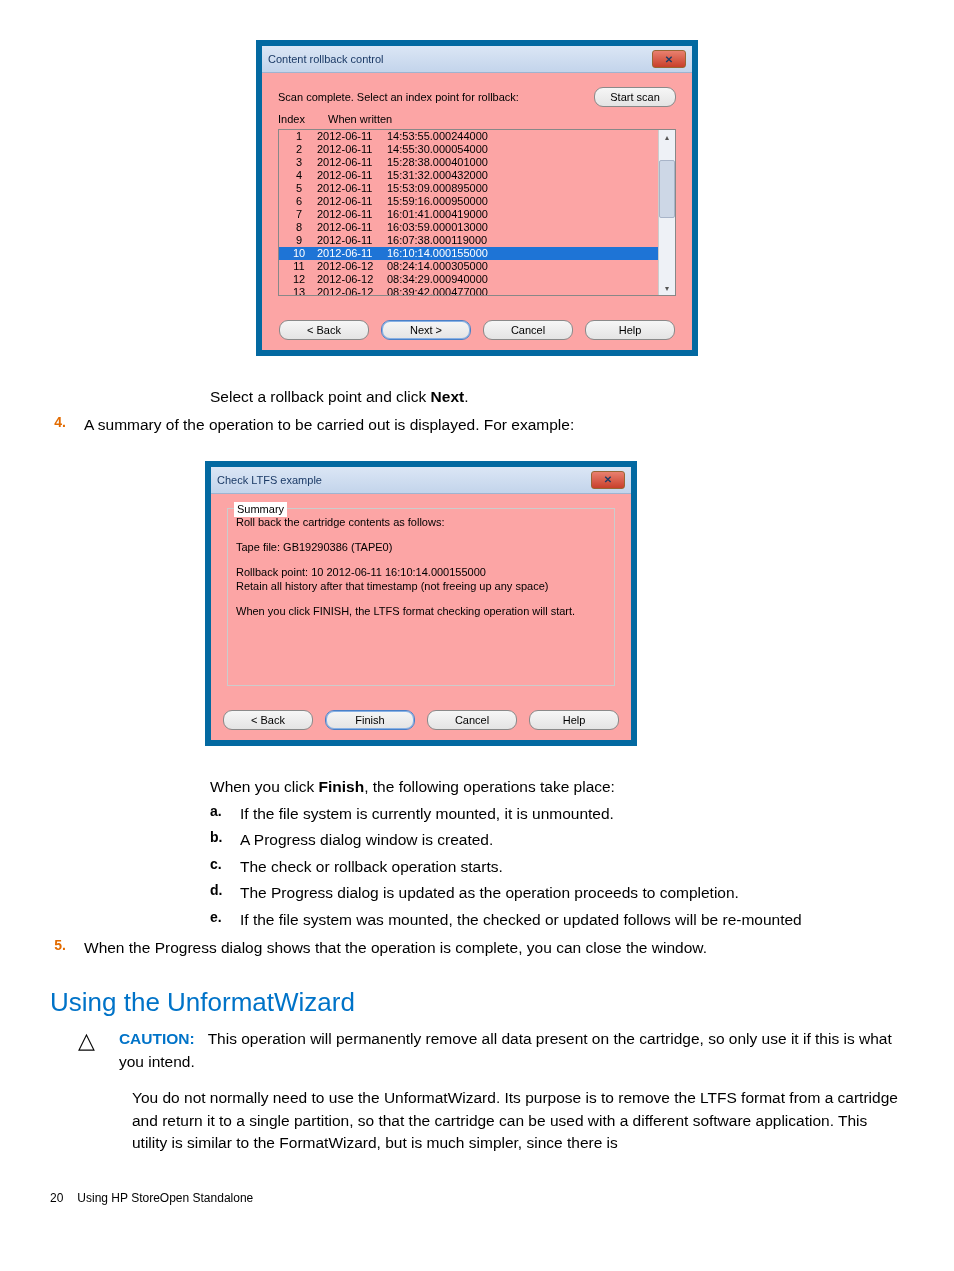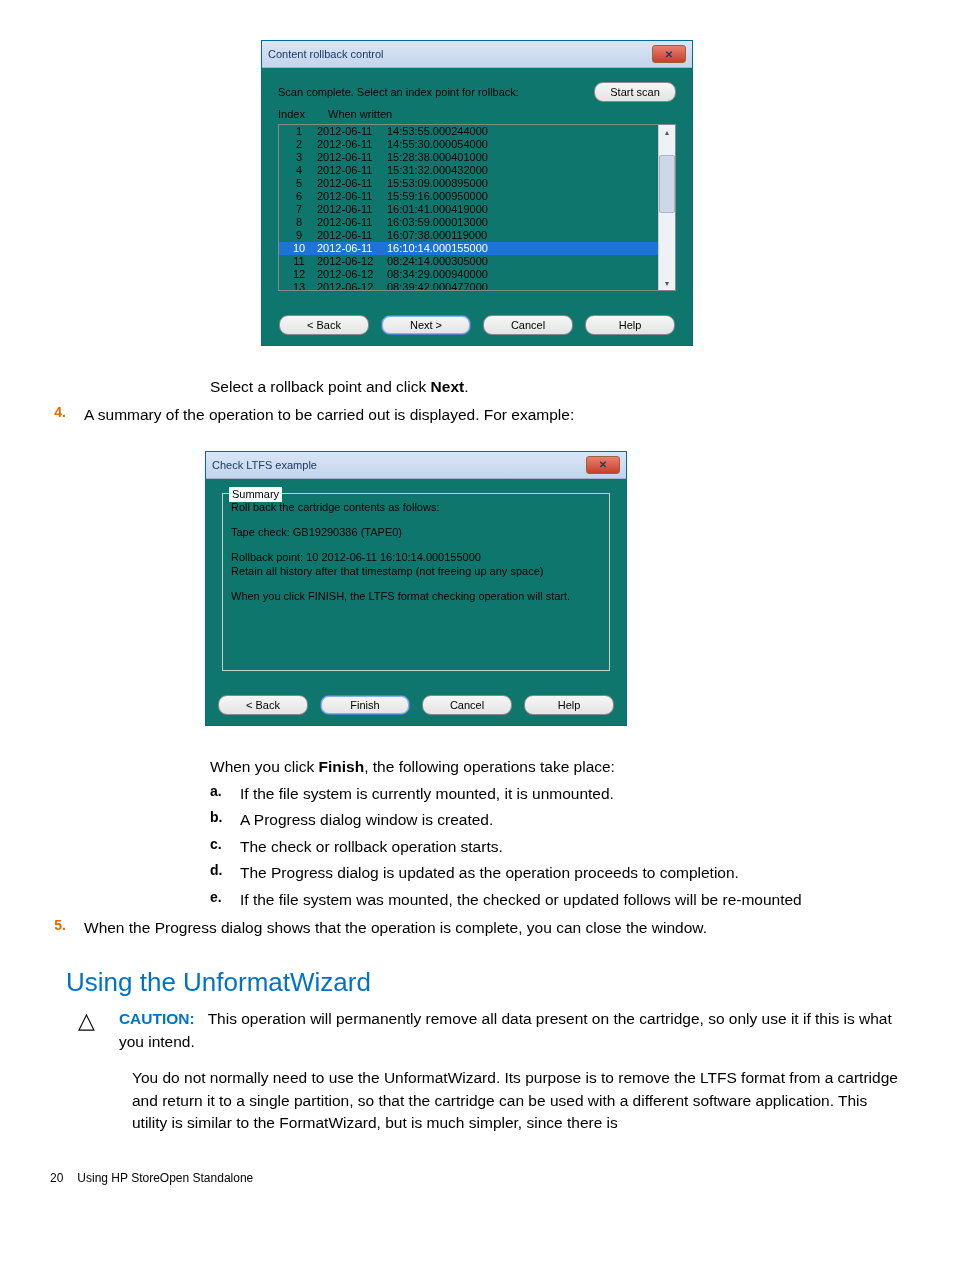--- a/index.html
+++ b/index.html
@@ -6,22 +6,22 @@
     margin: 0;
     padding: 40px 50px 30px 50px;
     font-family: Arial, Helvetica, sans-serif;
     background: #fff;
     color: #000;
     font-size: 14px;
     width: 954px;
     box-sizing: border-box;
   }
   .dialog {
-    border: 1px solid #0369a1;
-    background: #0f766e;
+    border: 6px solid #0369a1;
+    background: #fca5a5;
     margin: 0 auto 30px auto;
     font-family: Tahoma, sans-serif;
     font-size: 11px;
   }
   .dialog1 { width: 430px; }
   .dialog2 { width: 420px; }
   .titlebar {
     background: linear-gradient(#dbe6f5, #c3d4eb);
     padding: 4px 6px;
     display: flex;
@@ -162,21 +162,21 @@
   ol.sublist li {
     display: flex;
     gap: 14px;
     margin: 4px 0;
   }
   .subletter { font-weight: bold; width: 16px; }
   h2.section-h {
     color: #0073c8;
     font-weight: normal;
     font-size: 26px;
-    margin: 28px 0 10px 16px;
+    margin: 28px 0 10px 0;
     font-family: Futura, "Trebuchet MS", Arial, sans-serif;
   }
   .caution-row {
     display: flex;
     align-items: flex-start;
     gap: 24px;
     margin-left: 28px;
   }
   .triangle {
     font-size: 22px;
@@ -311,21 +311,21 @@
     <span>Check LTFS example</span>
     <div class="close-btn">
         <span>✕</span>
       </div>
   </div>
   <div class="dialog-body">
     <div class="summary-box">
       <span class="legend">Summary</span>
       <div>Roll back the cartridge contents as follows:</div>
       <div style="height:10px"></div>
-      <div>Tape check: GB19290386 (TAPE0)</div>
+      <div>Tape file: GB19290386 (TAPE0)</div>
       <div style="height:10px"></div>
       <div>Rollback point:    10       2012-06-11   16:10:14.000155000</div>
       <div>Retain all history after that timestamp (not freeing up any space)</div>
       <div style="height:10px"></div>
       <div>When you click FINISH, the LTFS format checking operation will start.</div>
     </div>
   </div>
   <div class="dialog-footer">
     <div class="winbtn">&lt; Back</div>
     <div class="winbtn primary">Finish</div>

